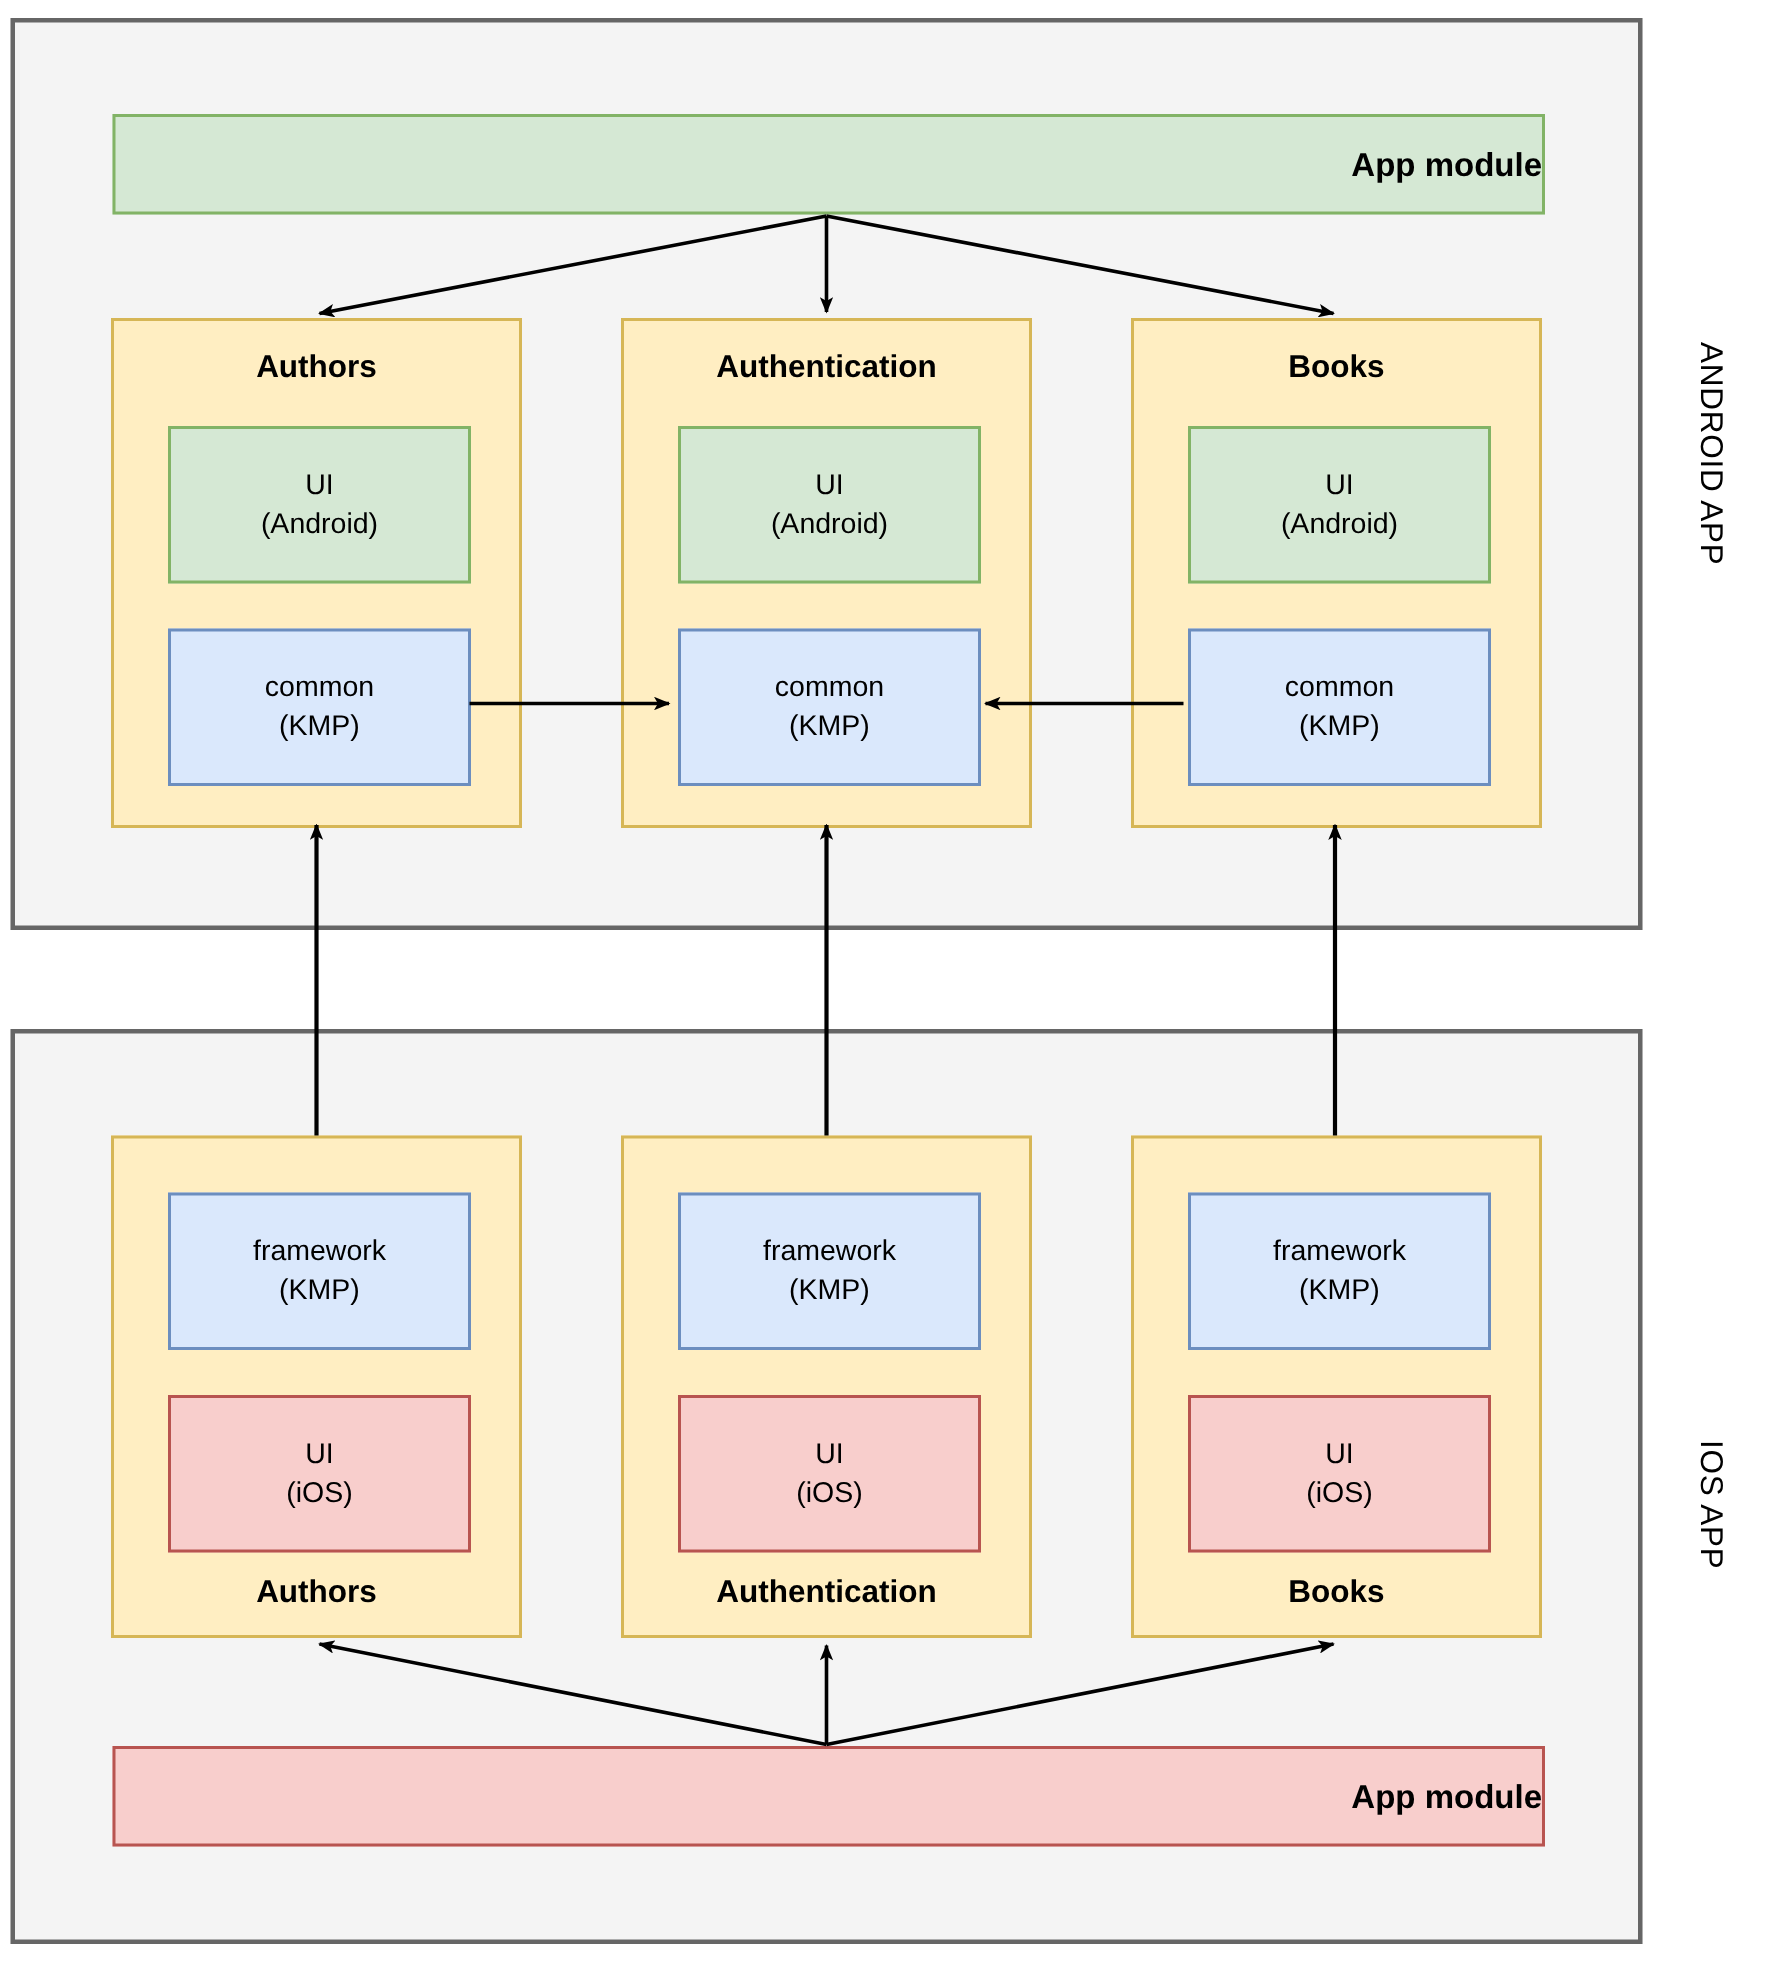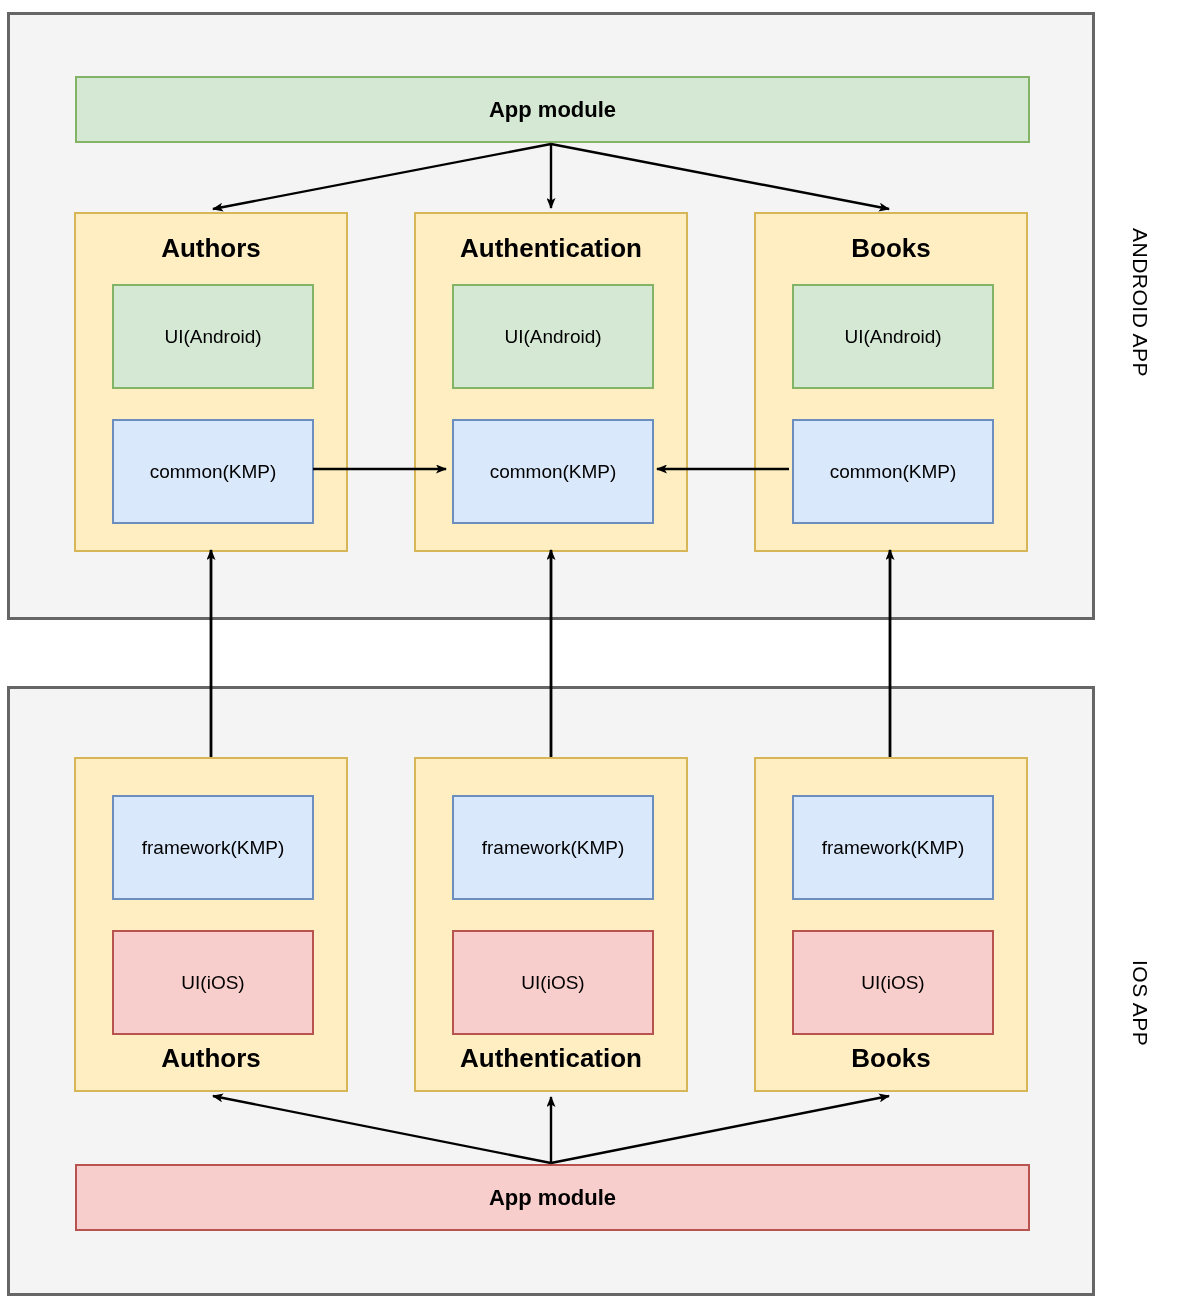--- a/index.html
+++ b/index.html
@@ -32,21 +32,21 @@
     background: #f4f4f4;
     border: 3px solid #666666;
     box-sizing: border-box;
     z-index: 1;
   }
   .app-module {
     position: absolute;
     box-sizing: border-box;
     display: flex;
     align-items: center;
-    justify-content: center;
+    justify-content: flex-end;
     font-size: 22px;
     font-weight: bold;
     color: #000000;
     z-index: 3;
   }
   .app-module.green {
     background: #d5e8d4;
     border: 2px solid #82b366;
   }
   .app-module.red {
@@ -58,31 +58,31 @@
     box-sizing: border-box;
     background: #ffeec2;
     border: 2px solid #d6b656;
     z-index: 3;
   }
   .feature-module .module-title {
     position: absolute;
     left: 0;
     right: 0;
     text-align: center;
-    font-size: 26px;
+    font-size: 21px;
     font-weight: bold;
     color: #000000;
   }
   .feature-module.android .module-title { top: 19px; }
   .feature-module.ios .module-title { bottom: 16px; }
   .inner-box {
     position: absolute;
     box-sizing: border-box;
     display: flex;
-    flex-direction: row;
+    flex-direction: column;
     align-items: center;
     justify-content: center;
     font-size: 19px;
     line-height: 1.32;
     color: #000000;
     text-align: center;
   }
   .inner-box.green {
     background: #d5e8d4;
     border: 2px solid #82b366;

